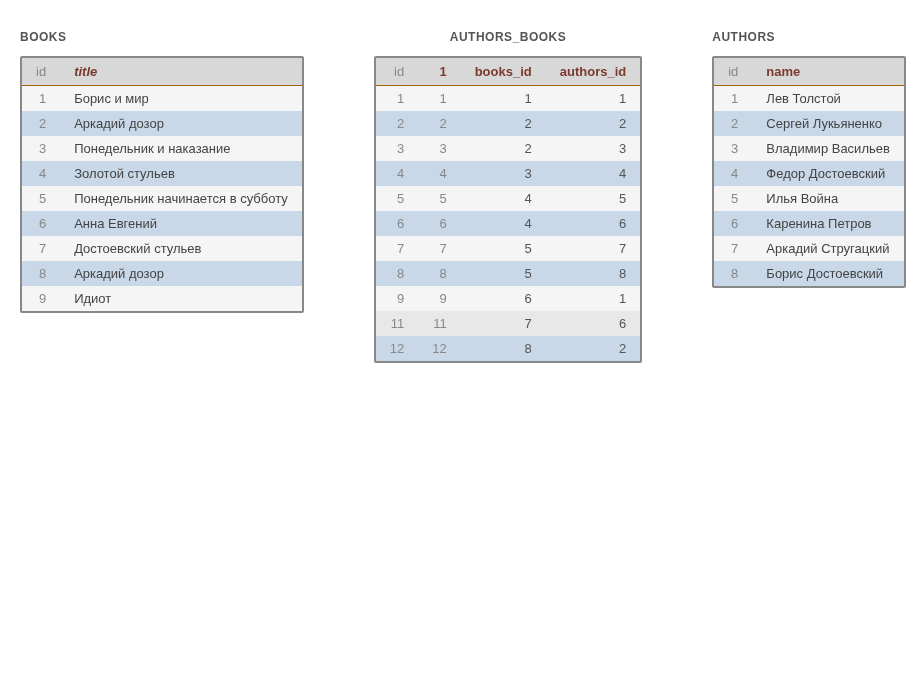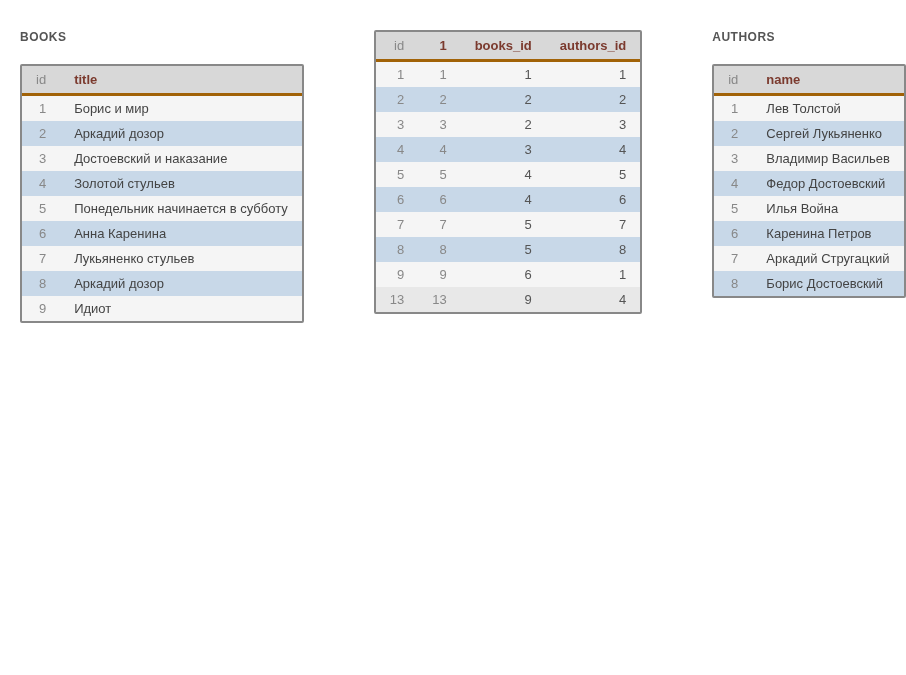--- a/index.html
+++ b/index.html
@@ -23,41 +23,41 @@
     .table-section {
       display: flex;
       flex-direction: column;
       align-items: flex-start;
     }
     .table-label {
       font-size: 12px;
       font-weight: bold;
       color: #555;
       letter-spacing: 0.5px;
-      margin-bottom: 20px;
+      margin-bottom: 12px;
     }
     .db-table {
       border: 2px solid #888;
       border-radius: 2px;
       overflow: hidden;
       min-width: 120px;
     }
     .db-table table {
       border-collapse: collapse;
       width: 100%;
     }
     .db-table table thead tr {
       background: #d8d8d8;
     }
     .db-table table thead th {
       padding: 6px 14px;
       text-align: left;
       font-weight: bold;
       color: #7b3a2e;
-      border-bottom: 3px solid #a16207;
+      border-bottom: 1px solid #a16207;
       white-space: nowrap;
     }
     .db-table table tbody tr:nth-child(odd) {
       background: #f5f5f5;
     }
     .db-table table tbody tr:nth-child(even) {
       background: #e8e8e8;
     }
     .db-table table tbody td {
       padding: 5px 14px;
@@ -79,66 +79,67 @@
 
 <div class="page-container">
 
   <div class="table-section">
     <div class="table-label">BOOKS</div>
     <div class="db-table">
       <table>
         <thead>
           <tr>
             <th style="color:#888; font-weight:normal; min-width:28px;">id</th>
-            <th style="color:#7b3a2e; font-weight:bold;">title</th>
+            <th style="color:#7b3a2e; font-weight:bold;font-style:italic;">title</th>
           </tr>
         </thead>
         <tbody id="books-tbody">
         <tr>
     <td style="text-align:right; color:#888;">1</td>
     <td>Борис и мир</td>
   </tr>
             <tr class="row-highlight">
     <td style="text-align:right; color:#888;">2</td>
     <td>Аркадий дозор</td>
   </tr>
             <tr>
     <td style="text-align:right; color:#888;">3</td>
-    <td>Достоевский и наказание</td>
+    <td>Понедельник и наказание</td>
   </tr>
             <tr class="row-highlight">
     <td style="text-align:right; color:#888;">4</td>
     <td>Золотой стульев</td>
   </tr>
             <tr>
     <td style="text-align:right; color:#888;">5</td>
     <td>Понедельник начинается в субботу</td>
   </tr>
             <tr class="row-highlight">
     <td style="text-align:right; color:#888;">6</td>
-    <td>Анна Каренина</td>
-  </tr>
-            <tr>
-    <td style="text-align:right; color:#888;">7</td>
-    <td>Лукьяненко стульев</td>
+    <td>Анна Евгений</td>
+  </tr>
+            <tr>
+    <td style="text-align:right; color:#888;">7</td>
+    <td>Достоевский стульев</td>
   </tr>
             <tr class="row-highlight">
     <td style="text-align:right; color:#888;">8</td>
     <td>Аркадий дозор</td>
   </tr>
             <tr>
     <td style="text-align:right; color:#888;">9</td>
     <td>Идиот</td>
   </tr>
           </tbody>
       </table>
     </div>
   </div>
 
   <div class="table-section" style="margin-left: 30px;">
+    <div class="table-label" style="text-align:center; width:100%;">AUTHORS_BOOKS</div>
     <div class="db-table">
       <table>
         <thead>
           <tr>
             <th style="color:#888; font-weight:normal; text-align:right; min-width:30px;">id</th>
             <th class="sort-asc" style="color:#7b3a2e; font-weight:bold; text-align:right; min-width:36px;">1</th>
             <th style="color:#7b3a2e; font-weight:bold; text-align:right; min-width:60px;">books_id</th>
             <th style="color:#7b3a2e; font-weight:bold; text-align:right; min-width:70px;">authors_id</th>
           </tr>
         </thead>
@@ -191,24 +192,30 @@
     <td style="text-align:right; color:#555;">5</td>
     <td style="text-align:right; color:#555;">8</td>
   </tr>
             <tr>
     <td style="text-align:right; color:#888;">9</td>
     <td style="text-align:right; color:#888;">9</td>
     <td style="text-align:right; color:#555;">6</td>
     <td style="text-align:right; color:#555;">1</td>
   </tr>
             <tr>
-    <td style="text-align:right; color:#888;">13</td>
-    <td style="text-align:right; color:#888;">13</td>
-    <td style="text-align:right; color:#555;">9</td>
-    <td style="text-align:right; color:#555;">4</td>
+    <td style="text-align:right; color:#888;">11</td>
+    <td style="text-align:right; color:#888;">11</td>
+    <td style="text-align:right; color:#555;">7</td>
+    <td style="text-align:right; color:#555;">6</td>
+  </tr>
+            <tr class="row-highlight">
+    <td style="text-align:right; color:#888;">12</td>
+    <td style="text-align:right; color:#888;">12</td>
+    <td style="text-align:right; color:#555;">8</td>
+    <td style="text-align:right; color:#555;">2</td>
   </tr>
           </tbody>
       </table>
     </div>
   </div>
 
   <div class="table-section" style="margin-left: 30px;">
     <div class="table-label">AUTHORS</div>
     <div class="db-table">
       <table>

